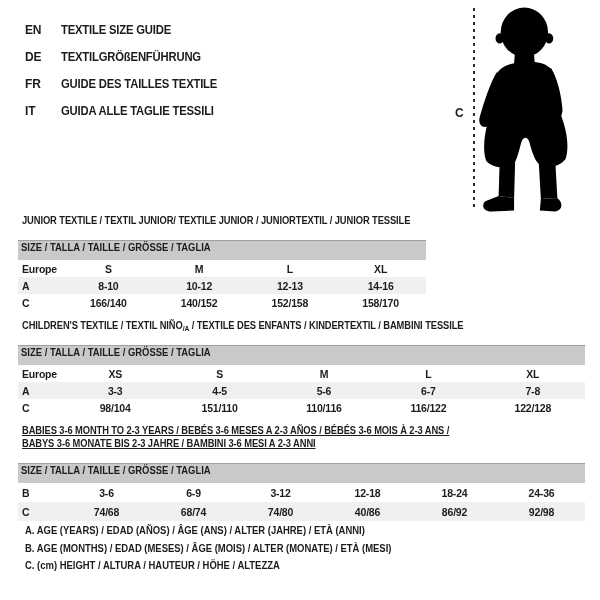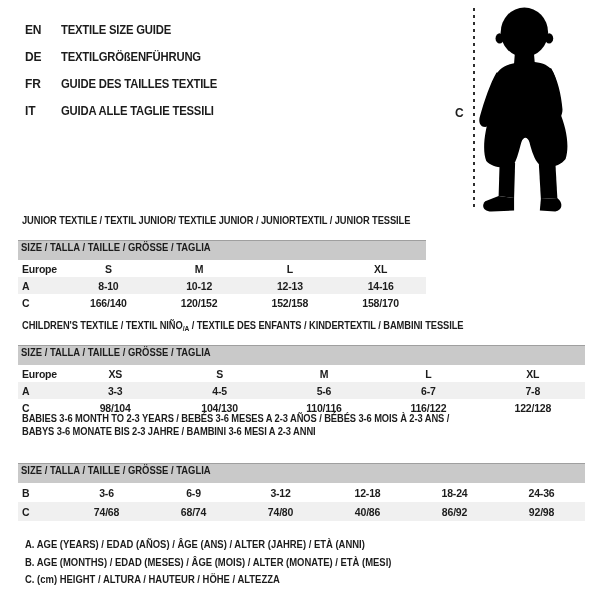--- a/index.html
+++ b/index.html
@@ -52,21 +52,21 @@
   td{
     font-size:10.5px;font-weight:700;letter-spacing:-0.2px;
     height:17px;text-align:center;padding:0;vertical-align:middle;
   }
   .t-babies td{height:19px;}
   td.lbl{text-align:left;padding-left:4px;}
   col.c-lbl{width:45px;}
   tr.shaded{background:var(--row-shaded);}
 
   
-  .footnotes{left:25px;top:536px;}
+  .footnotes{left:25px;top:522px;}
   .foot-line{
     font-size:10.5px;line-height:17.5px;white-space:nowrap;
     transform:scaleX(0.9);transform-origin:0 0;
   }
 </style>
 </head>
 <body>
 
 <div class="abs lang-block">
   <div class="lang-row">
@@ -130,21 +130,21 @@
     <tr class="shaded">
       <td class="lbl">A</td>
       <td>8-10</td>
       <td>10-12</td>
       <td>12-13</td>
       <td>14-16</td>
     </tr>
     <tr>
       <td class="lbl">C</td>
       <td>166/140</td>
-      <td>120/152</td>
+      <td>140/152</td>
       <td>152/158</td>
       <td>158/170</td>
     </tr>
   </tbody>
     </table>
 </div>
 
 <div class="abs sec-title" style="left:22px;top:319px;">
   <span>CHILDREN'S TEXTILE / TEXTIL NIÑO</span><span class="sub">/A</span><span> / TEXTILE DES ENFANTS / KINDERTEXTIL / BAMBINI TESSILE</span>
 </div>
@@ -175,30 +175,30 @@
       <td class="lbl">A</td>
       <td>3-3</td>
       <td>4-5</td>
       <td>5-6</td>
       <td>6-7</td>
       <td>7-8</td>
     </tr>
     <tr>
       <td class="lbl">C</td>
       <td>98/104</td>
-      <td>104/130</td>
+      <td>151/110</td>
       <td>110/116</td>
       <td>116/122</td>
       <td>122/128</td>
     </tr>
   </tbody>
     </table>
 </div>
 
-<div class="abs" style="left:22px;top:412px;">
+<div class="abs" style="left:22px;top:424px;text-decoration:underline;">
   <div class="sec-title">BABIES 3-6 MONTH TO 2-3 YEARS / BEBÉS 3-6 MESES A 2-3 AÑOS / BÉBÉS 3-6 MOIS À 2-3 ANS /</div>
   <div class="sec-title">BABYS 3-6 MONATE BIS 2-3 JAHRE / BAMBINI 3-6 MESI A 2-3 ANNI</div>
 </div>
 
 <div class="abs" style="left:18px;top:463px;width:567px;">
   <div class="size-bar">
     <span>SIZE / TALLA / TAILLE / GRÖSSE / TAGLIA</span>
   </div>
   <table class="t-babies">
     <colgroup>

